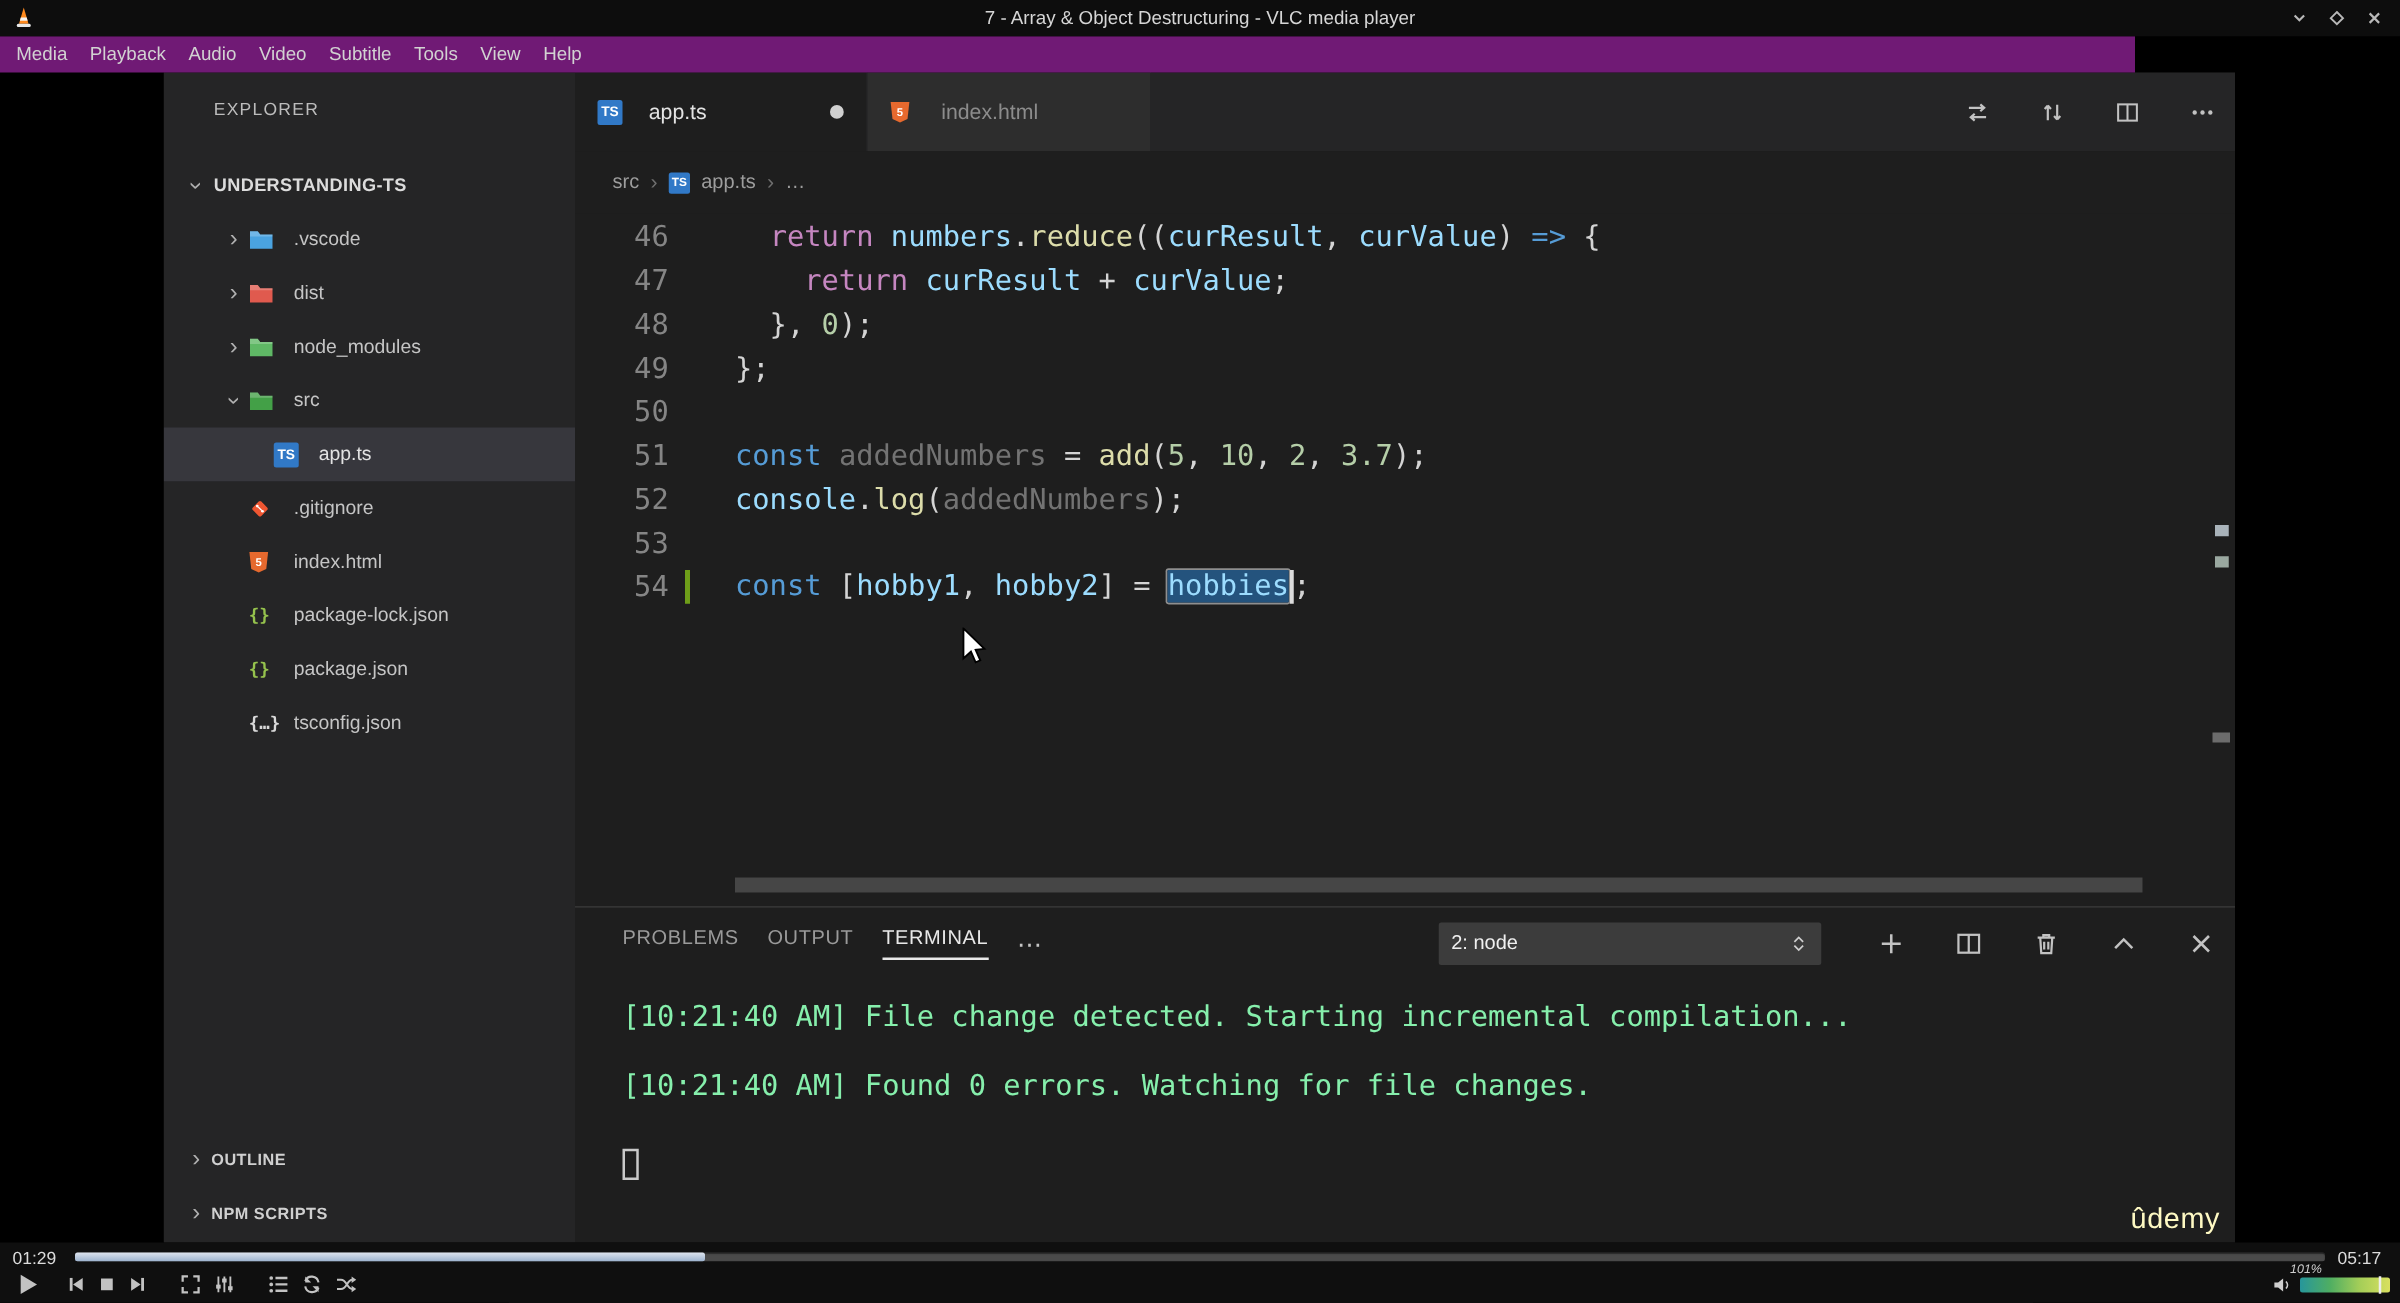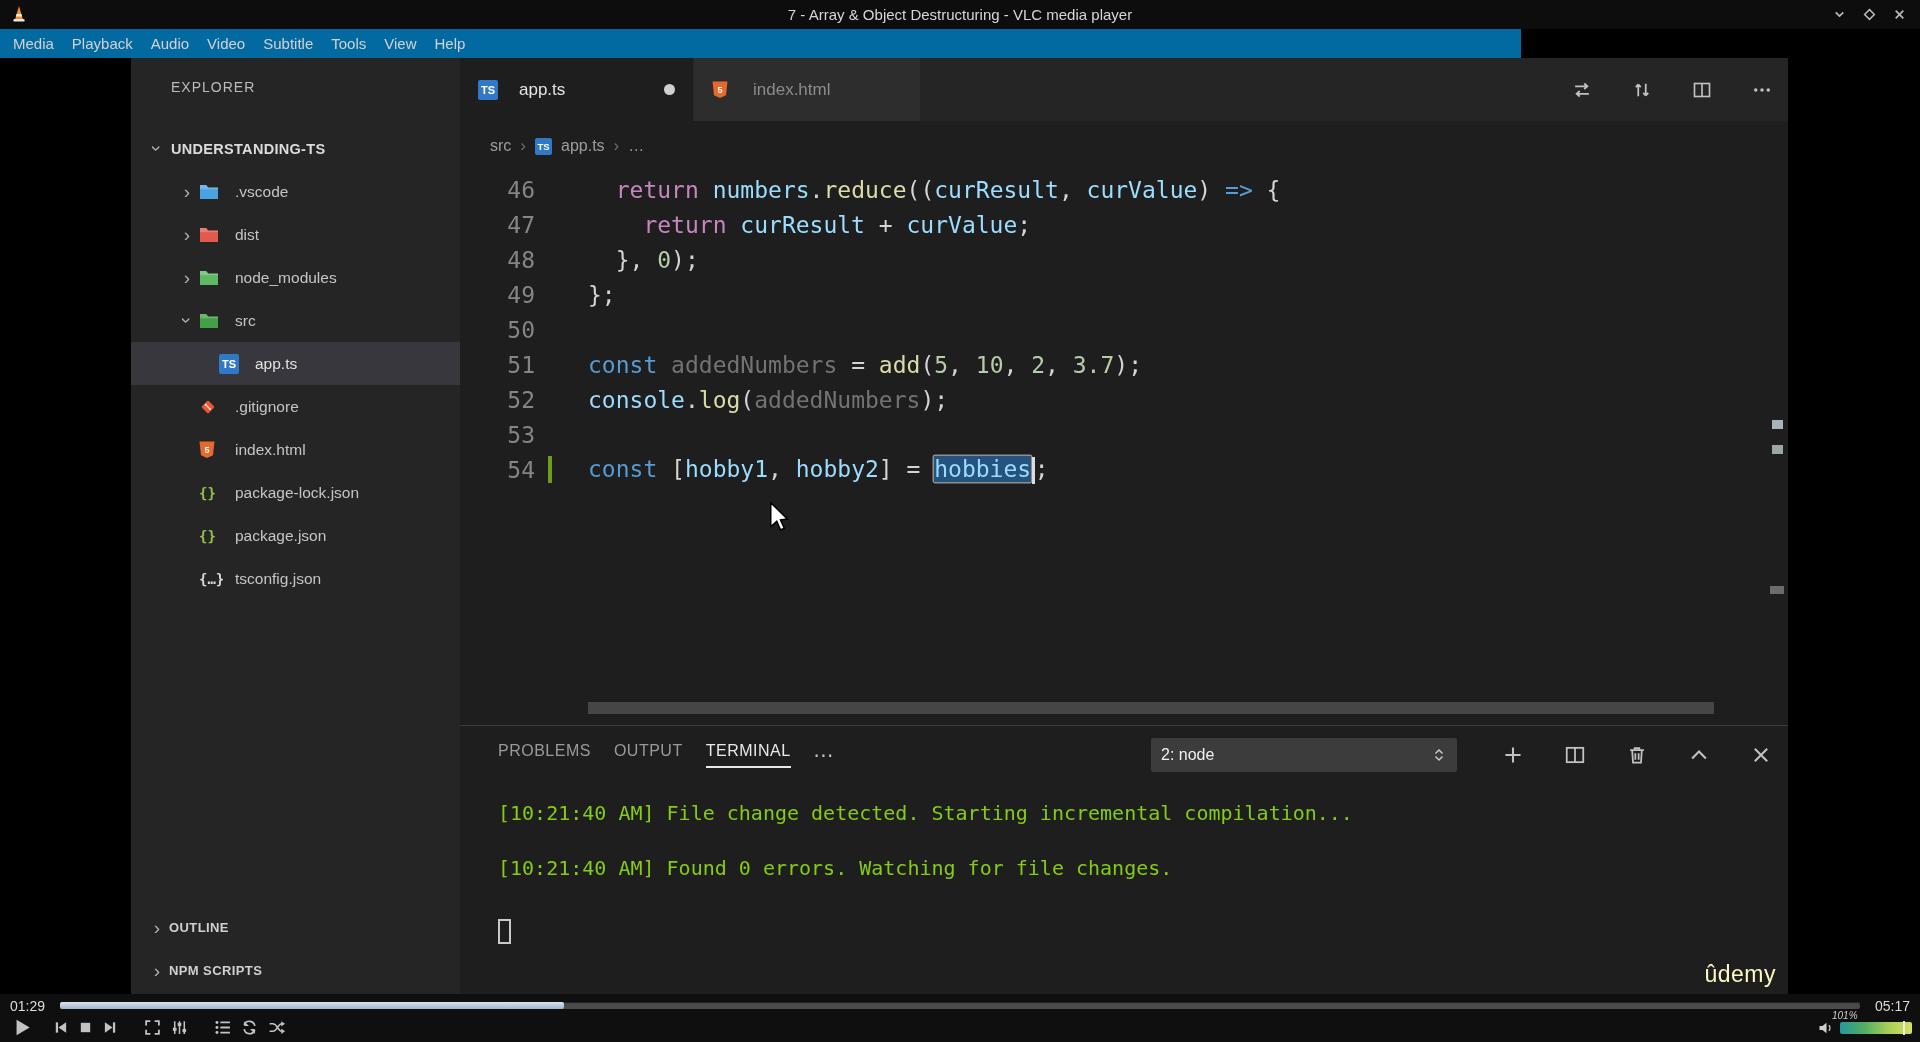--- a/index.html
+++ b/index.html
@@ -6,21 +6,21 @@
 html,body{width:1920px;height:1042px;background:#000;overflow:hidden;font-family:"Liberation Sans","DejaVu Sans",sans-serif;}
 svg{display:block;}
 
 
 .titlebar{position:absolute;left:0;top:0;width:1920px;height:29px;background:#0d0d0d;display:flex;align-items:center;z-index:9;justify-content:center;}
 .vlc-logo{margin-left:10px;position:relative;z-index:2;}
 .window-title{position:absolute;left:0;width:100%;text-align:center;font-size:15px;color:#d6d6d6;}
 .win-controls{margin-left:auto;display:flex;align-items:center;gap:17px;padding-right:14px;position:relative;z-index:2;}
 
 
-.menubar{position:absolute;left:0;top:29px;width:1521px;height:29px;background:#0369a1;display:flex;align-items:flex-end;padding-left:4px;z-index:8;}
+.menubar{position:absolute;left:0;top:29px;width:1708px;height:29px;background:#701a75;display:flex;align-items:flex-end;padding-left:4px;z-index:8;}
 .menu-item{padding:0 9px;font-size:15px;color:#d2d2d2;height:100%;display:flex;align-items:center;}
 
 
 .stage{position:absolute;left:0;top:58px;width:1920px;height:936px;background:#000;}
 .video{position:absolute;left:131px;top:0;width:1657px;height:936px;background:#1e1e1e;overflow:hidden;}
 
 
 .sidebar{position:absolute;left:0;top:0;width:329px;height:100%;background:#252526;}
 .explorer-header{position:absolute;top:21px;left:40px;font-size:14px;letter-spacing:1px;color:#bcbcbc;}
 .tree{position:absolute;top:69px;left:0;right:0;}
@@ -81,31 +81,31 @@
 
 
 .panel{position:absolute;left:329px;top:667px;right:0;bottom:0;background:#1e1e1e;border-top:1px solid #3c3c3c;}
 .panel-tabs{position:absolute;left:38px;top:8px;display:flex;align-items:center;gap:23px;height:42px;}
 .panel-tab{font-size:16px;letter-spacing:.5px;color:#9a9a9a;padding-bottom:6px;border-bottom:2px solid transparent;}
 .panel-tab.active{color:#e8e8e8;border-bottom-color:#e8e8e8;}
 .panel-tab.more{font-size:20px;border:none;padding-bottom:0;color:#c5c5c5;}
 .shell-select{position:absolute;left:691px;top:12px;width:306px;height:34px;background:#3c3c3c;color:#f0f0f0;font-size:16px;display:flex;align-items:center;padding:0 10px;border-radius:2px;}
 .dd-arrows{margin-left:auto;}
 .panel-actions{position:absolute;right:16px;top:0;height:58px;display:flex;align-items:center;gap:40px;}
-.terminal-output{position:absolute;left:38px;top:75px;font-family:"DejaVu Sans Mono",monospace;font-size:20px;color:#84cc16;}
+.terminal-output{position:absolute;left:38px;top:75px;font-family:"DejaVu Sans Mono",monospace;font-size:23px;color:#86efac;}
 .term-line{height:27.5px;white-space:pre;}
 .term-cursor{width:13px;height:25px;border:2px solid #c9c9c9;margin-top:8px;}
 .watermark{position:absolute;right:12px;bottom:6px;font-size:23px;color:#fef9c3;letter-spacing:.5px;}
 .mouse-cursor{position:absolute;left:637px;top:444px;}
 
 
 .bottombar{position:absolute;left:0;top:994px;width:1920px;height:48px;background:#0f0f0f;}
 .seekrow{display:flex;align-items:center;height:20px;padding:3px 10px 0;gap:10px;}
 .time{font-size:14px;color:#dcdcdc;min-width:40px;}
-.time.right{text-align:right;}
+.time.right{text-align:left;}
 .seek{flex:1;height:7px;background:#4a4a4a;border-radius:2px;position:relative;box-shadow:inset 0 1px 1px rgba(0,0,0,.6);}
 .seek-fill{position:absolute;left:0;top:0;bottom:0;background:linear-gradient(#dde4ee,#9db3cf);border-radius:2px;}
 .ctrlrow{display:flex;align-items:center;height:27px;padding:0 8px;}
 .tbtn{display:flex;align-items:center;justify-content:center;margin:0 5px;opacity:.92;}
 .tbtn.play{margin-right:16px;}
 .group-gap{width:16px;}
 .volume{margin-left:auto;display:flex;align-items:center;gap:6px;position:relative;}
 .vol-wrap{position:relative;font-style:italic;}
 .vol-pct{position:absolute;top:-12px;left:-8px;font-size:10px;color:#cfcfcf;}
 .vol{width:72px;height:12px;border-radius:2px;background:linear-gradient(90deg,#27969b,#4fae62,#a5ce58,#d9e060);position:relative;}

